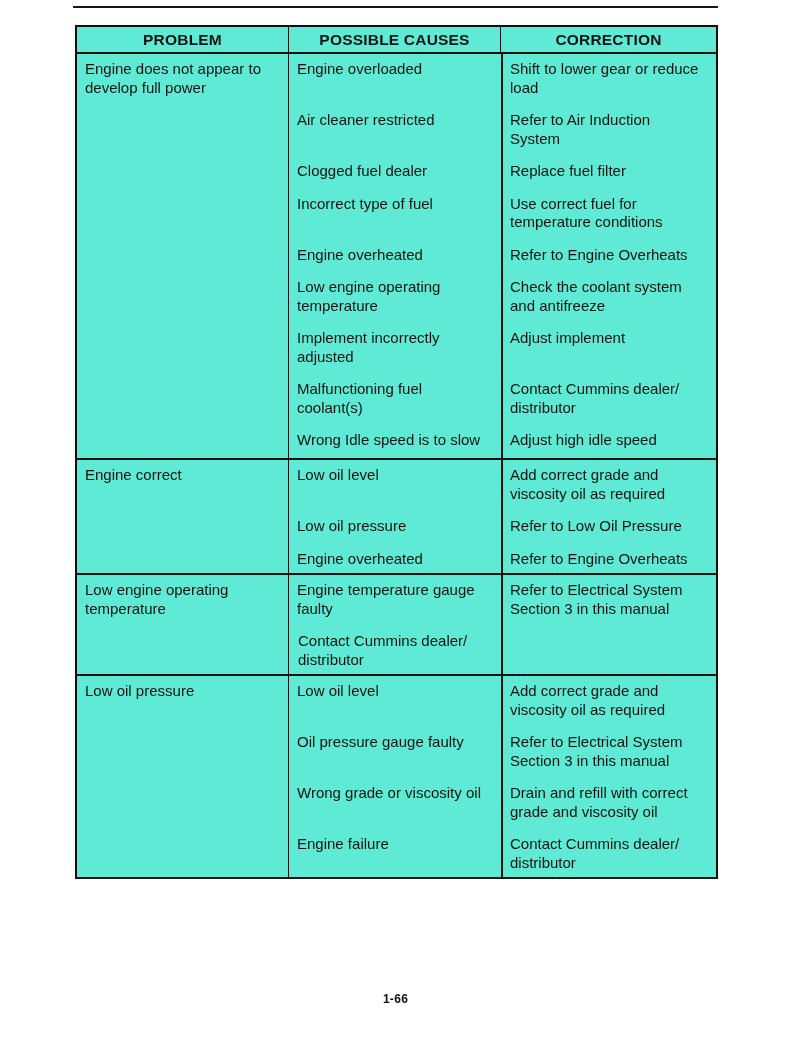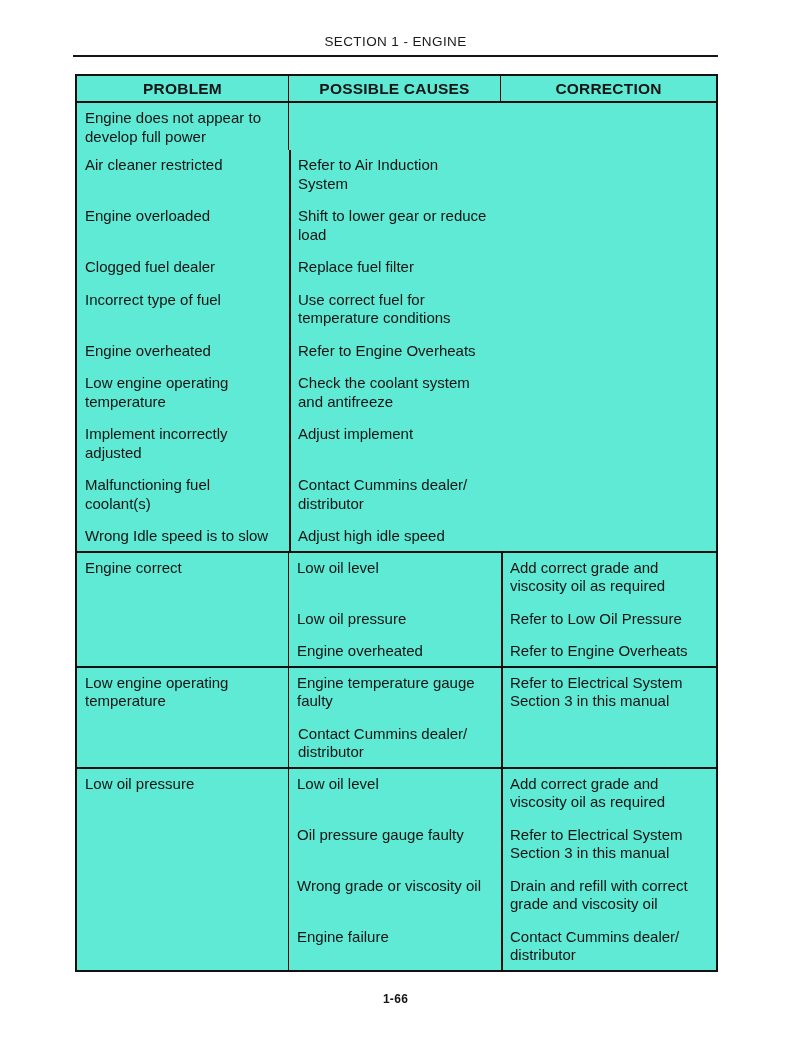--- a/index.html
+++ b/index.html
@@ -53,21 +53,21 @@
     padding: 4px 2px;
     letter-spacing: 0.2px;
   }
   .col1 { width: 212px; }
   .col2 { width: 212px; }
   .th.col1 { border-right: 1.5px solid #111; }
   .th.col2 { border-right: 1.5px solid #111; }
   .th.col3 { flex: 1; }
   .trow { display: flex; }
   .trow + .trow { border-top: 2px solid #111; }
-  .row-0 { min-height: 404px; flex-direction: column; }
+  .row-0 { min-height: 404px; }
   .row-1 { min-height: 109px; }
   .row-2 { min-height: 94px; }
   .row-3 { min-height: 199px; }
   .problem-cell {
     width: 212px;
     border-right: 1.5px solid #111;
     padding: 6px 8px 4px 8px;
     font-size: 15px;
     line-height: 18.5px;
     white-space: pre-line;
@@ -114,45 +114,44 @@
     font-size: 12px;
     letter-spacing: 0.3px;
   }
 </style>
 </head>
 <body>
 
 <div class="page">
   <div class="content">
 
-    <div class="section-title">SECTION 1 - ENGINE</div>
     <div class="header-rule"></div>
 
     <div class="ttable">
 
       <div class="thead">
         <div class="th col1">PROBLEM</div>
         <div class="th col2">POSSIBLE CAUSES</div>
         <div class="th col3">CORRECTION</div>
       </div>
 
       <div class="trow row-0">
         <div class="problem-cell">Engine does not appear to
 develop full power</div>
         <div class="pairs">
           <div class="col-divider"></div>
           <div class="pair">
+            <div class="cause">Engine overloaded</div>
+            <div class="correction">Shift to lower gear or reduce
+load</div>
+          </div>
+          <div class="pair">
             <div class="cause">Air cleaner restricted</div>
             <div class="correction">Refer to Air Induction
 System</div>
-          </div>
-          <div class="pair">
-            <div class="cause">Engine overloaded</div>
-            <div class="correction">Shift to lower gear or reduce
-load</div>
           </div>
           <div class="pair">
             <div class="cause">Clogged fuel dealer</div>
             <div class="correction">Replace fuel filter</div>
           </div>
           <div class="pair">
             <div class="cause">Incorrect type of fuel</div>
             <div class="correction">Use correct fuel for
 temperature conditions</div>
           </div>

